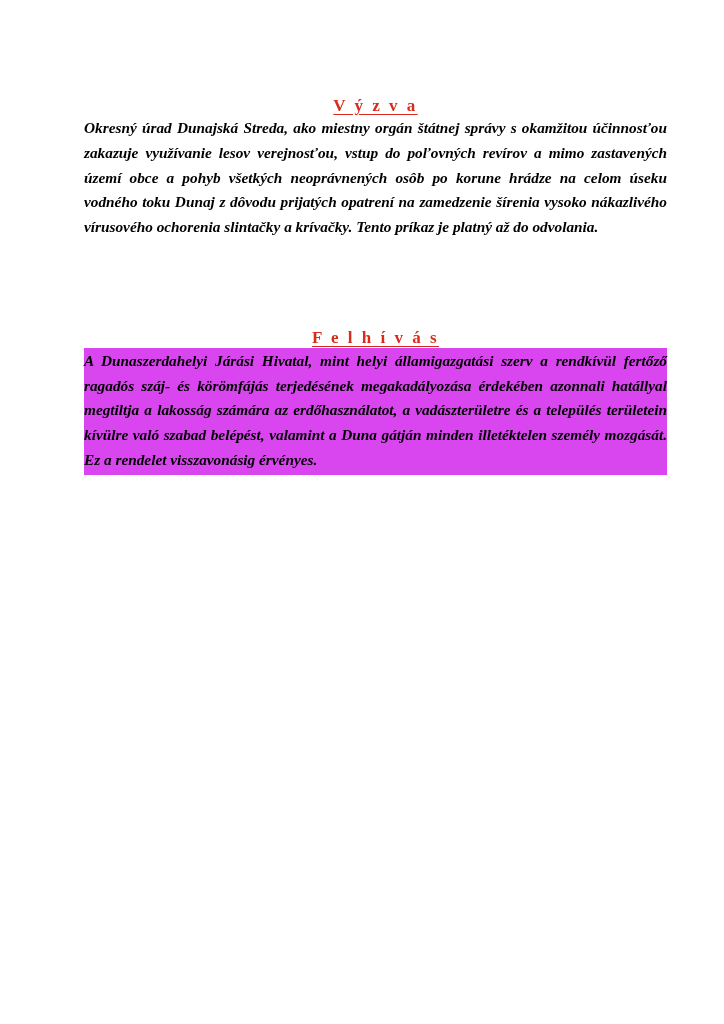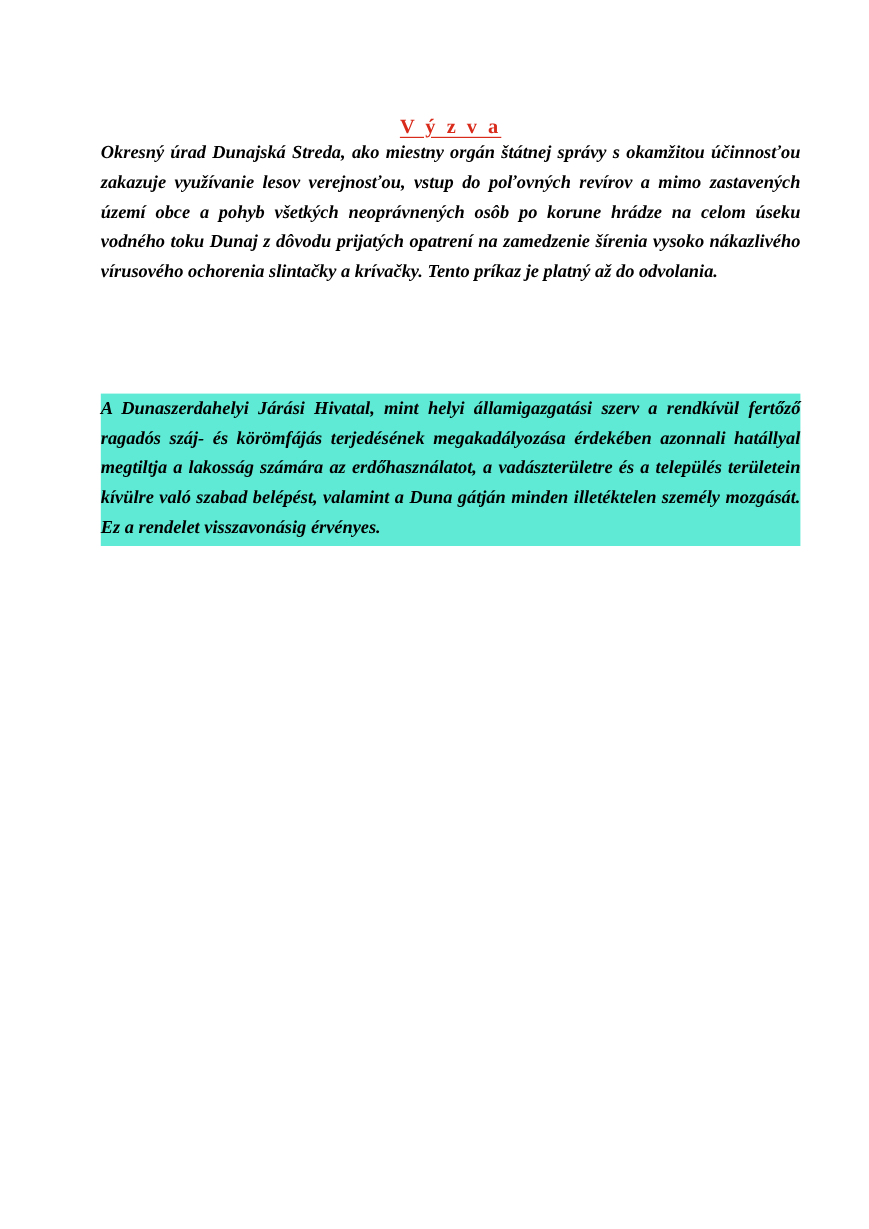--- a/index.html
+++ b/index.html
@@ -43,36 +43,37 @@
     line-height: 1.62;
     margin: 0;
     color: #000000;
     hyphens: none;
     font-style: italic;
   }
   .section-hu {
     margin-top: 88px;
   }
   .body-text.hu {
-    background: #5eead4;
+    background: #d946ef;
     padding: 1px 0 2px 0;
   }
   .spacer-after-hu {
     height: 300px;
   }
 </style>
 </head>
 <body>
 
 <div class="page">
 
   <div class="section-sk">
     <h1 class="doc-title">V ý z v a</h1>
     <p class="body-text">Okresný úrad Dunajská Streda, ako miestny orgán štátnej správy s okamžitou účinnosťou zakazuje využívanie lesov verejnosťou, vstup do poľovných revírov a mimo zastavených území obce a pohyb všetkých neoprávnených osôb po korune hrádze na celom úseku vodného toku Dunaj z dôvodu prijatých opatrení na zamedzenie šírenia vysoko nákazlivého vírusového ochorenia slintačky a krívačky. Tento príkaz je platný až do odvolania.</p>
   </div>
 
   <div class="section-hu">
+    <h1 class="doc-title">F e l h í v á s</h1>
     <p class="body-text hu">A Dunaszerdahelyi Járási Hivatal, mint helyi államigazgatási szerv a rendkívül fertőző ragadós száj- és körömfájás terjedésének megakadályozása érdekében azonnali hatállyal megtiltja a lakosság számára az erdőhasználatot, a vadászterületre és a település területein kívülre való szabad belépést, valamint a Duna gátján minden illetéktelen személy mozgását. Ez a rendelet visszavonásig érvényes.</p>
   </div>
 
   <div class="spacer-after-hu"></div>
 
 </div>
 
 </body></html>

